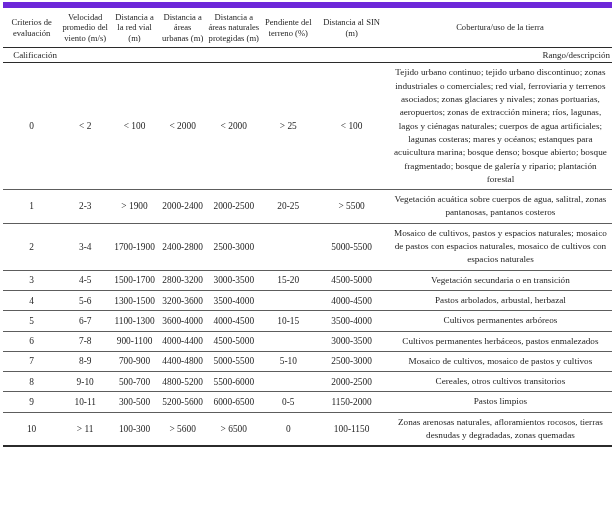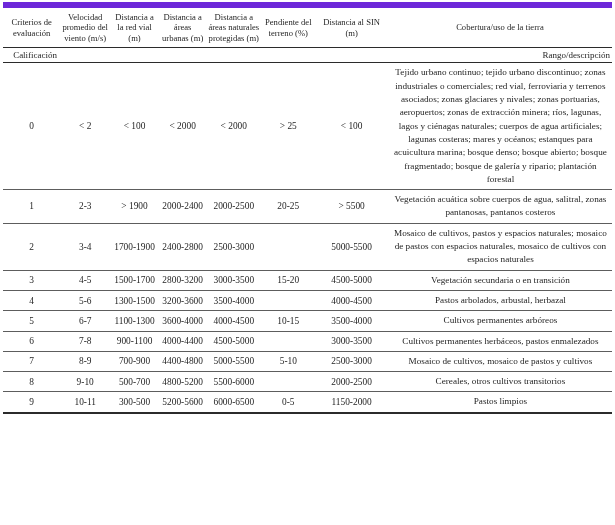--- a/index.html
+++ b/index.html
@@ -202,15 +202,25 @@
         <tr>
           <td>9</td>
           <td>10-11</td>
           <td>300-500</td>
           <td>5200-5600</td>
           <td>6000-6500</td>
           <td>0-5</td>
           <td>1150-2000</td>
           <td class="desc">Pastos limpios</td>
         </tr>
+        <tr>
+          <td>10</td>
+          <td>&gt; 11</td>
+          <td>100-300</td>
+          <td>&gt; 5600</td>
+          <td>&gt; 6500</td>
+          <td>0</td>
+          <td>100-1150</td>
+          <td class="desc">Zonas arenosas naturales, afloramientos rocosos, tierras desnudas y degradadas, zonas quemadas</td>
+        </tr>
       </tbody>
   </table>
 </div>
 
 </body></html>

